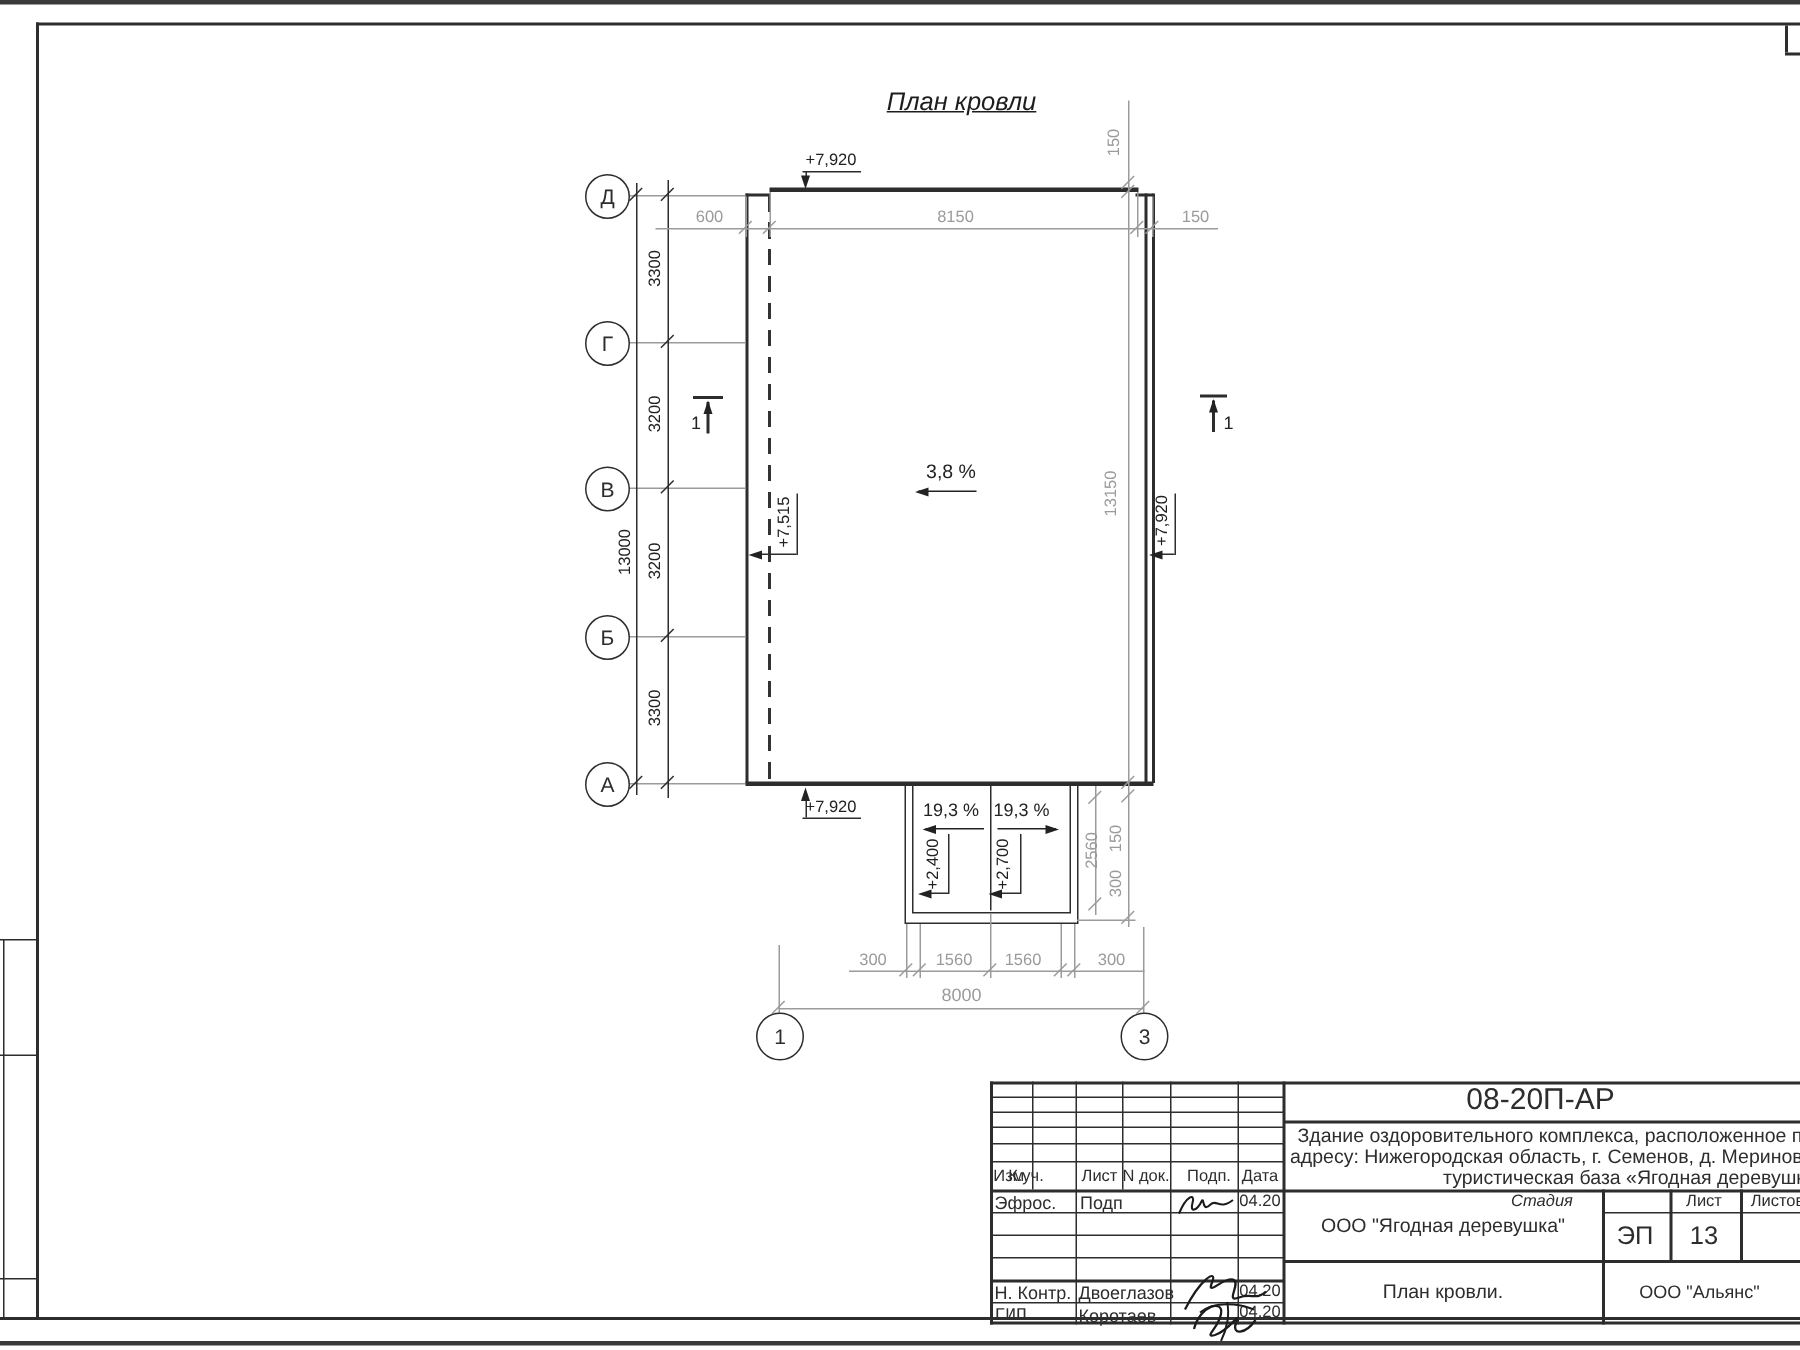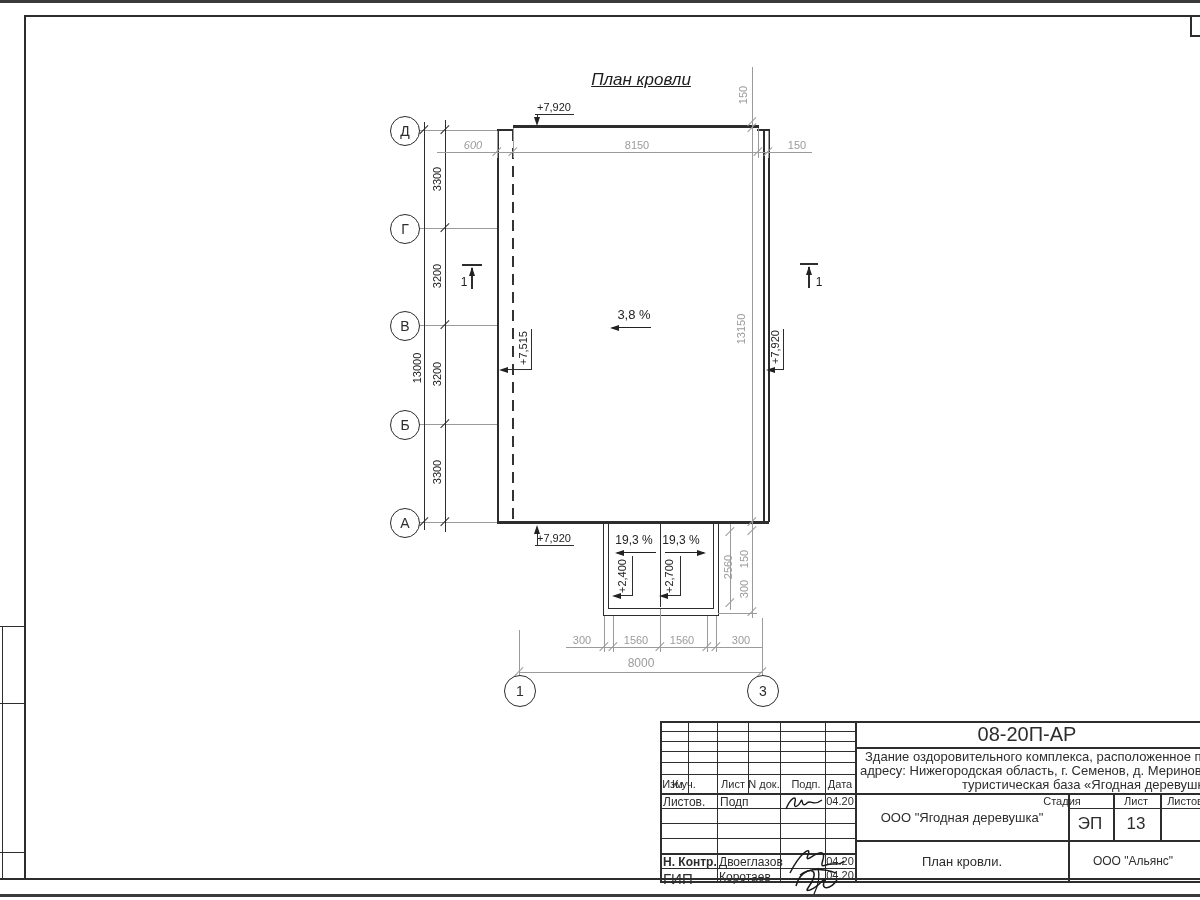--- a/index.html
+++ b/index.html
@@ -44,21 +44,21 @@
   <div class="v" style="left:24px;top:15px;height:864px;width:2px;"></div>
   <div class="h" style="left:0;top:878px;width:1200px;height:2px;"></div>
   <div class="v" style="left:1190px;top:17px;height:18px;width:1.5px;"></div>
   <div class="h" style="left:1190px;top:35px;width:10px;height:1.5px;"></div>
 
   <div class="v" style="left:2px;top:626px;height:253px;"></div>
   <div class="h" style="left:0;top:626px;width:24px;"></div>
   <div class="h" style="left:0;top:703px;width:24px;"></div>
   <div class="h" style="left:0;top:852px;width:24px;"></div>
 
-  <div class="title-main" style="left:641px;top:80px;">План кровли</div>
+  <div class="title-main" style="left:641px;top:68px;">План кровли</div>
 
   <div class="h" style="left:513px;top:125px;width:246px;height:2.5px;"></div>
   <div class="h" style="left:497px;top:129px;width:17px;height:1.5px;"></div>
   <div class="v" style="left:497px;top:129px;height:394px;width:1.5px;"></div>
   <div class="h" style="left:497px;top:521px;width:272px;height:2.5px;"></div>
   <div class="h" style="left:757px;top:129px;width:12px;height:1.5px;"></div>
   <div class="v" style="left:763px;top:129px;height:393px;width:1.5px;"></div>
   <div class="v" style="left:768px;top:129px;height:393px;width:1.5px;"></div>
   <div class="dashv" style="left:512px;top:130px;height:391px;"></div>
 
@@ -106,21 +106,21 @@
 
   <div class="h g" style="left:437px;top:152px;width:375px;"></div>
   <div class="v g" style="left:497px;top:131px;height:27px;"></div>
   <div class="v g" style="left:513px;top:128px;height:30px;"></div>
   <div class="v g" style="left:758px;top:128px;height:30px;"></div>
   <div class="v g" style="left:768px;top:131px;height:27px;"></div>
   <div class="tick g" style="left:491px;top:151px;"></div>
   <div class="tick g" style="left:507px;top:151px;"></div>
   <div class="tick g" style="left:752px;top:151px;"></div>
   <div class="tick g" style="left:762px;top:151px;"></div>
-  <div class="lab g" style="left:473px;top:145px;font-style:italic;">600</div>
+  <div class="lab g" style="left:473px;top:145px;">600</div>
   <div class="lab g" style="left:637px;top:145px;">8150</div>
   <div class="lab g" style="left:797px;top:145px;">150</div>
 
   <div class="v g" style="left:752px;top:67px;height:551px;"></div>
   <div class="tick g" style="left:746px;top:121px;"></div>
   <div class="tick g" style="left:746px;top:127px;"></div>
   <div class="tick g" style="left:746px;top:521px;"></div>
   <div class="tick g" style="left:746px;top:530px;"></div>
   <div class="tick g" style="left:746px;top:611px;"></div>
   <div class="h g" style="left:718px;top:613px;width:39px;"></div>
@@ -251,34 +251,34 @@
   <div class="tb-text" style="left:860px;top:763px;font-size:13px;">адресу: Нижегородская область, г. Семенов, д. Меринов</div>
   <div class="tb-text" style="left:962px;top:777px;font-size:13px;">туристическая база «Ягодная деревушка»</div>
 
   <div class="tb-text ctr" style="left:674px;top:784px;font-size:11px;">Изм.</div>
   <div class="tb-text ctr" style="left:684px;top:784px;font-size:11px;">К.уч.</div>
   <div class="tb-text ctr" style="left:733px;top:784px;font-size:11px;">Лист</div>
   <div class="tb-text ctr" style="left:764px;top:784px;font-size:11px;text-align:right;">N док.</div>
   <div class="tb-text ctr" style="left:806px;top:784px;font-size:11px;">Подп.</div>
   <div class="tb-text ctr" style="left:840px;top:784px;font-size:11px;">Дата</div>
 
-  <div class="tb-text" style="left:663px;top:795px;font-size:12px;">Листов.</div>
+  <div class="tb-text" style="left:663px;top:795px;font-size:12px;">Эфрос.</div>
   <div class="tb-text" style="left:720px;top:795px;font-size:12px;">Подп</div>
   <div class="tb-text ctr" style="left:840px;top:801px;font-size:11px;">04.20</div>
 
-  <div class="tb-text" style="left:663px;top:855px;font-size:12px;font-weight:bold;">Н. Контр.</div>
+  <div class="tb-text" style="left:663px;top:855px;font-size:12px;">Н. Контр.</div>
   <div class="tb-text" style="left:719px;top:855px;font-size:12px;">Двоеглазов</div>
   <div class="tb-text ctr" style="left:840px;top:861px;font-size:11px;">04.20</div>
 
-  <div class="tb-text" style="left:663px;top:870px;font-size:15px;">ГИП</div>
+  <div class="tb-text" style="left:663px;top:870px;font-size:12px;font-family:Liberation Mono, monospace;">ГИП</div>
   <div class="tb-text" style="left:719px;top:870px;font-size:12px;">Коротаев</div>
   <div class="tb-text ctr" style="left:840px;top:875px;font-size:11px;">04.20</div>
 
   <div class="tb-text ctr" style="left:962px;top:817px;font-size:13px;">ООО "Ягодная деревушка"</div>
-  <div class="tb-text ctr" style="left:1062px;top:801px;font-size:11px;">Стадия</div>
+  <div class="tb-text ctr" style="left:1028px;top:801px;font-size:11px;font-style:italic;">Стадия</div>
   <div class="tb-text ctr" style="left:1136px;top:801px;font-size:11px;">Лист</div>
   <div class="tb-text ctr" style="left:1185px;top:801px;font-size:11px;">Листов</div>
   <div class="tb-text ctr" style="left:1090px;top:824px;font-size:17px;">ЭП</div>
   <div class="tb-text ctr" style="left:1136px;top:824px;font-size:17px;">13</div>
   <div class="tb-text ctr" style="left:962px;top:861px;font-size:13px;">План кровли.</div>
   <div class="tb-text ctr" style="left:1133px;top:861px;font-size:12px;">ООО "Альянс"</div>
 
   <svg width="42" height="22" viewBox="0 0 42 22" style="position:absolute;left:783px;top:793px;">
     <path d="M3 16 C8 4, 14 2, 12 9 C10 16, 15 14, 18 8 C20 4, 18 16, 24 10 C28 6, 30 14, 39 7" fill="none" stroke="#1b1b1b" stroke-width="1.4"></path>
   </svg>

